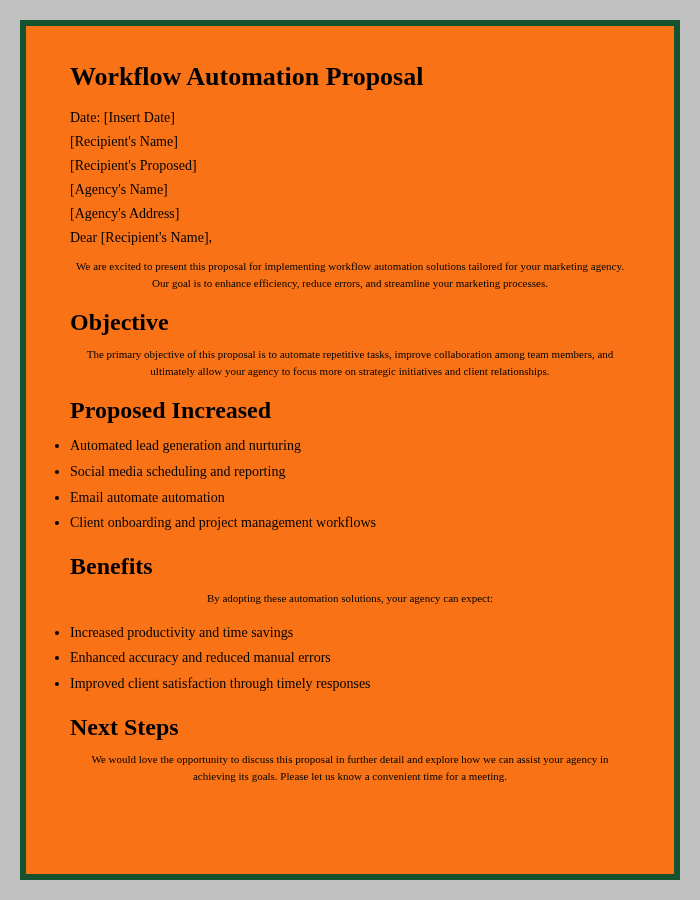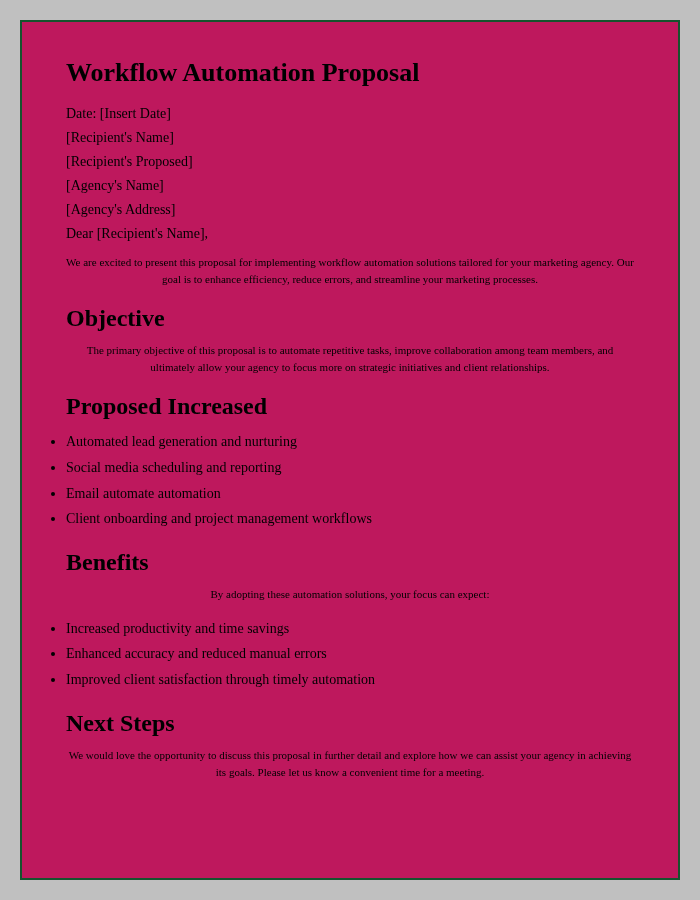--- a/index.html
+++ b/index.html
@@ -13,22 +13,22 @@
       display: flex;
       justify-content: center;
       align-items: flex-start;
       min-height: 900px;
       padding: 20px;
       font-family: 'Times New Roman', Times, serif;
     }
 
     .document-wrapper {
       width: 660px;
-      background: #be185d;
-      border: 2px solid #14532d;
+      background: #f97316;
+      border: 6px solid #14532d;
       padding: 36px 44px 36px 44px;
       min-height: 860px;
     }
 
     .doc-title {
       font-size: 26px;
       font-weight: bold;
       margin-bottom: 18px;
       font-family: 'Times New Roman', Times, serif;
     }
@@ -99,23 +99,23 @@
       <h2 class="section-heading">Objective</h2>
       <p class="body-paragraph">The primary objective of this proposal is to automate repetitive tasks, improve collaboration among team members, and ultimately allow your agency to focus more on strategic initiatives and client relationships.</p>
       <h2 class="section-heading">Proposed Increased</h2>
       <ul class="bullet-list">
         <li>Automated lead generation and nurturing</li>
         <li>Social media scheduling and reporting</li>
         <li>Email automate automation</li>
         <li>Client onboarding and project management workflows</li>
       </ul>
       <h2 class="section-heading">Benefits</h2>
-      <p class="body-paragraph">By adopting these automation solutions, your focus can expect:</p>
+      <p class="body-paragraph">By adopting these automation solutions, your agency can expect:</p>
       <ul class="bullet-list">
         <li>Increased productivity and time savings</li>
         <li>Enhanced accuracy and reduced manual errors</li>
-        <li>Improved client satisfaction through timely automation</li>
+        <li>Improved client satisfaction through timely responses</li>
       </ul>
       <h2 class="section-heading">Next Steps</h2>
       <p class="body-paragraph">We would love the opportunity to discuss this proposal in further detail and explore how we can assist your agency in achieving its goals. Please let us know a convenient time for a meeting.</p>
     </div>
 
 </div>
 
 </body></html>

